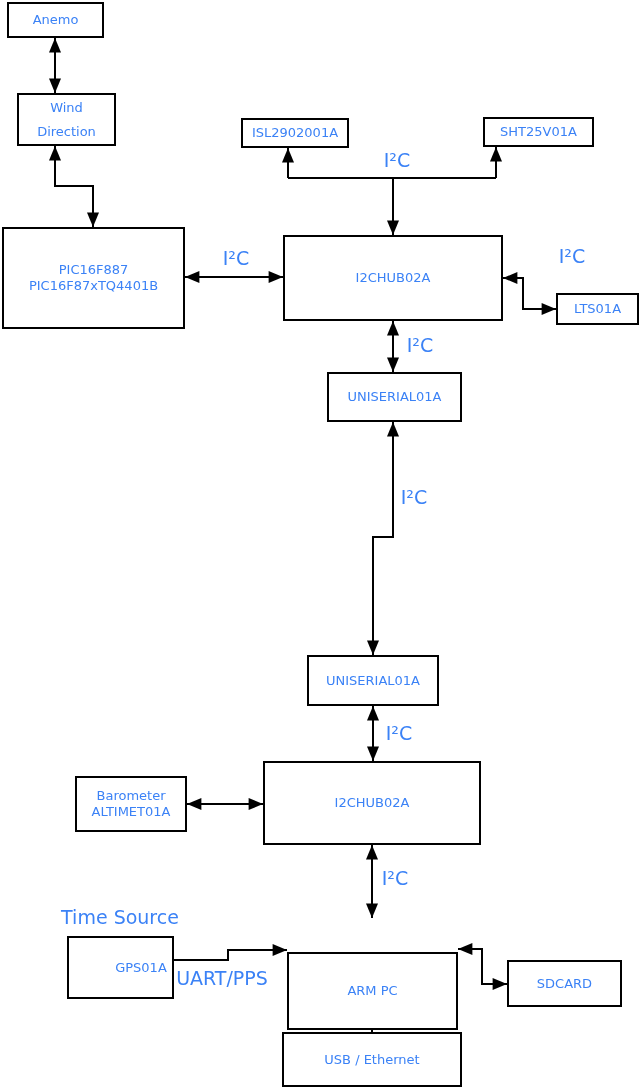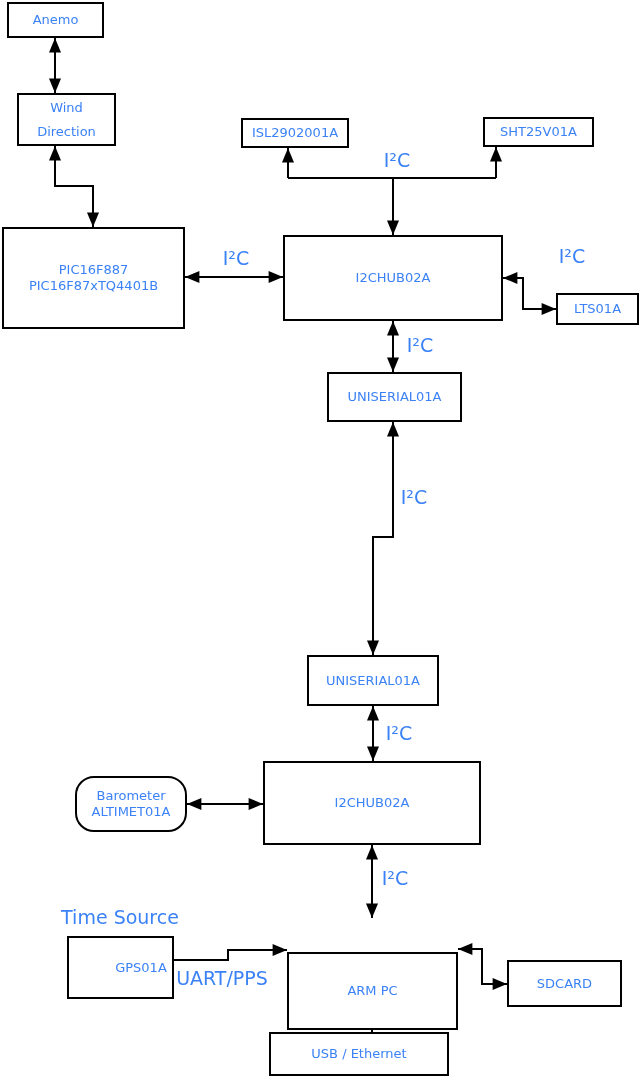--- a/index.html
+++ b/index.html
@@ -111,38 +111,38 @@
   </div>
 
   <div class="node" style="left:307px; top:655px; width:132px; height:51px;">
     <span>UNISERIAL01A</span>
   </div>
 
   <div class="node" style="left:263px; top:761px; width:218px; height:84px;">
     <span>I2CHUB02A</span>
   </div>
 
-  <div class="node" style="left:75px; top:776px; width:112px; height:56px;border-radius:19px;">
+  <div class="node" style="left:75px; top:776px; width:112px; height:56px;">
     <span>Barometer</span>
     <span>ALTIMET01A</span>
   </div>
 
   <div class="node" style="left:67px; top:936px; width:107px; height:63px;padding-left:41px;">
     <span>GPS01A</span>
   </div>
 
   <div class="node" style="left:287px; top:952px; width:171px; height:78px;">
     <span>ARM PC</span>
   </div>
 
   <div class="node" style="left:507px; top:960px; width:115px; height:47px;">
     <span>SDCARD</span>
   </div>
 
-  <div class="node" style="left:269px; top:1032px; width:180px; height:44px;">
+  <div class="node" style="left:282px; top:1032px; width:180px; height:55px;">
     <span>USB / Ethernet</span>
   </div>
 
   <span class="edge-label" style="left:397px; top:160px;">I²C</span>
   <span class="edge-label" style="left:236px; top:258px;">I²C</span>
   <span class="edge-label" style="left:572px; top:256px;">I²C</span>
   <span class="edge-label" style="left:420px; top:345px;">I²C</span>
   <span class="edge-label" style="left:414px; top:497px;">I²C</span>
   <span class="edge-label" style="left:399px; top:733px;">I²C</span>
   <span class="edge-label" style="left:395px; top:878px;">I²C</span>

